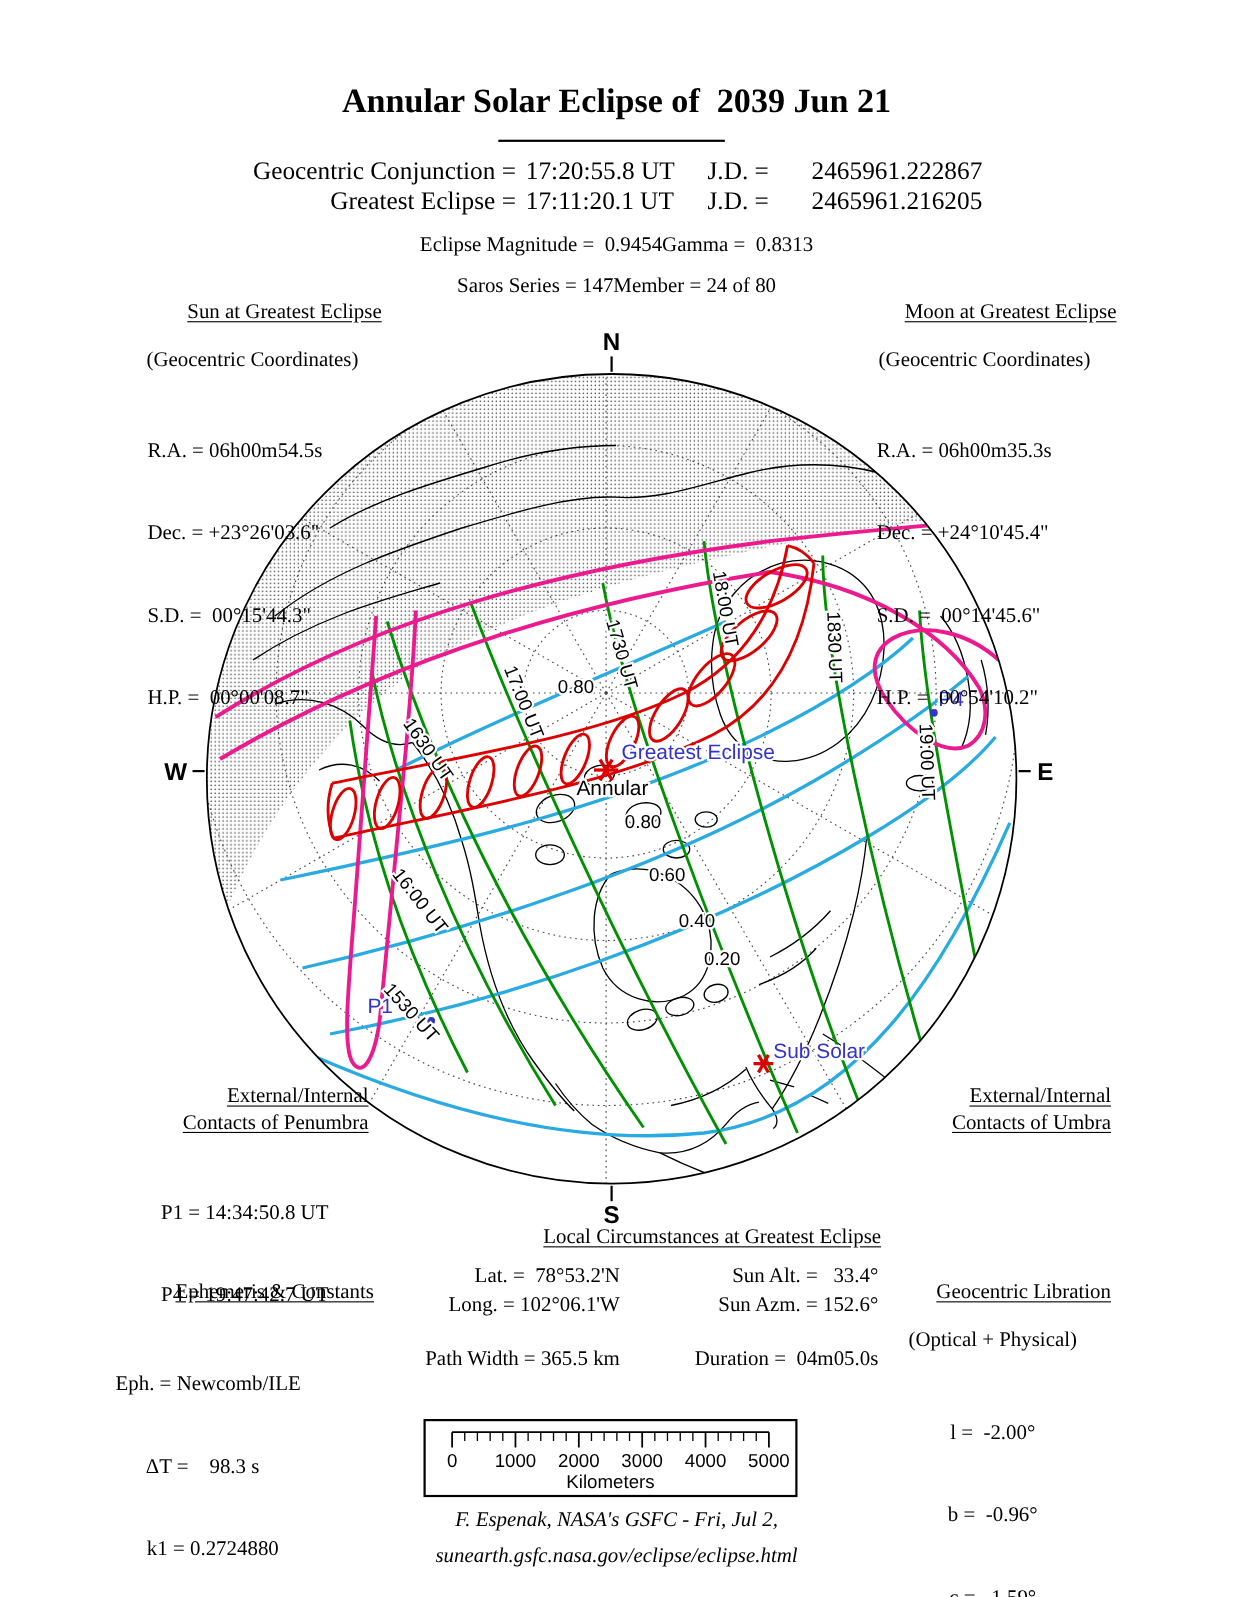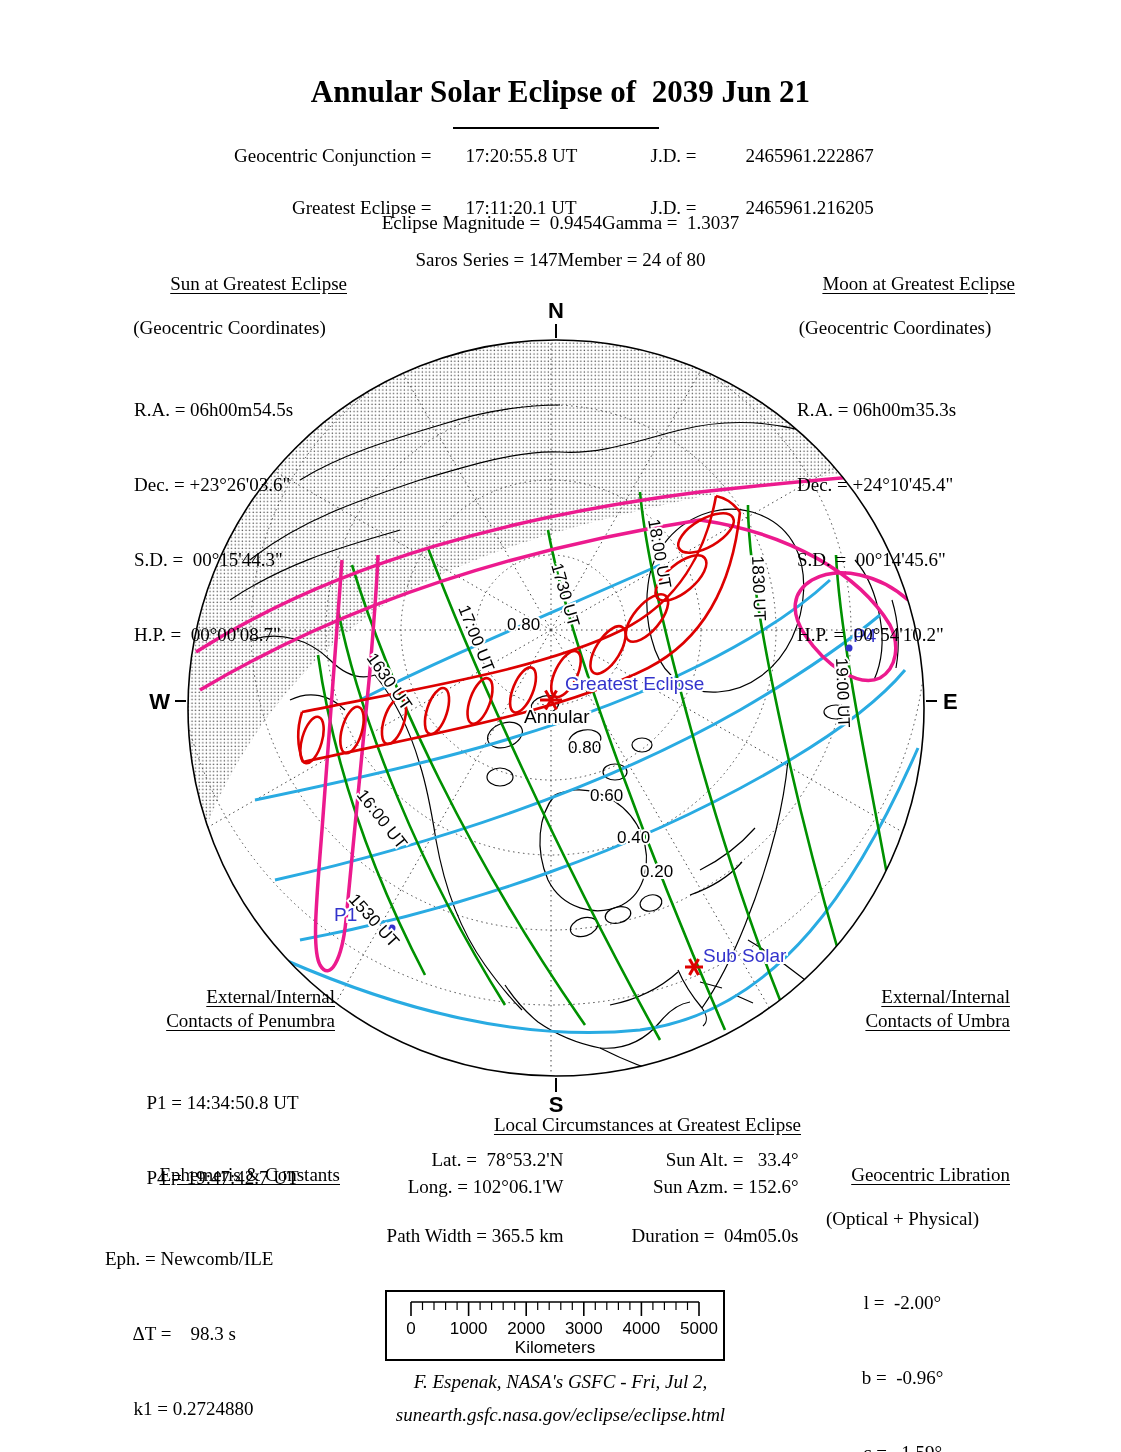--- a/index.html
+++ b/index.html
@@ -4,25 +4,25 @@
 <style>
   html,body{margin:0;padding:0;}
   body{width:1121px;height:1452px;position:relative;background:#fff;color:#000;
        font-family:"Liberation Serif",serif;overflow:hidden;}
   .abs{position:absolute;}
   .pre{white-space:pre;}
   .ctr{text-align:center;}
   .title{left:0;right:0;top:74px;font-size:31px;font-weight:bold;text-align:center;white-space:pre;}
   .rule{left:453px;top:127px;width:206px;height:2px;background:#000;}
   .info-grid{left:0;right:0;top:142px;display:grid;grid-template-columns:250px 160px 70px 185px;
-             justify-content:center;font-size:19px;line-height:27px;gap:25px;}
+             justify-content:center;font-size:23px;line-height:27px;}
   .info-grid .c1{text-align:right;padding-right:9px;}
   .info-grid .c2{text-align:left;white-space:pre;}
-  .info-grid .c3{text-align:left;padding-right:9px;}
-  .info-grid .c4{text-align:left;white-space:pre;}
+  .info-grid .c3{text-align:right;padding-right:9px;}
+  .info-grid .c4{text-align:right;white-space:pre;}
   .hrow{left:0;right:0;display:flex;justify-content:center;font-size:19px;white-space:pre;}
   .gap75{} .gap55{}
   .datablock{font-size:19px;}
   .datablock .hd{text-align:right;text-decoration:underline;text-underline-offset:3px;line-height:24px;}
   .datablock .sub{text-align:center;line-height:24px;margin-top:20px;}
   .datablock .rows{margin-top:7px;line-height:25px;}
   .rows.pad{padding-left:22px;}
   .rows.ctr div{text-align:center;}
   .localgrid{display:grid;grid-template-columns:250px 235px;justify-content:center;
              line-height:27px;margin-top:9px;white-space:pre;text-align:right;}
@@ -222,21 +222,21 @@
   <div class="c3">J.D. =</div>
   <div class="c4">2465961.222867</div>
   <div class="c1">Greatest Eclipse =</div>
   <div class="c2">17:11:20.1 UT</div>
   <div class="c3">J.D. =</div>
   <div class="c4">2465961.216205</div>
 </div>
 
 <div class="abs hrow gap75" style="top:212px">
   <span>Eclipse Magnitude =  0.9454</span>
-  <span>Gamma =  1.3037</span>
+  <span>Gamma =  0.8313</span>
 </div>
 <div class="abs hrow gap55" style="top:249px">
   <span>Saros Series = 147</span>
   <span>Member = 24 of 80</span>
 </div>
 
 <div class="abs datablock" style="left:112px;top:272px;width:235px">
   <div class="hd">Sun at Greatest Eclipse</div>
   <div class="sub">(Geocentric Coordinates)</div>
   <div class="rows pad pre">

